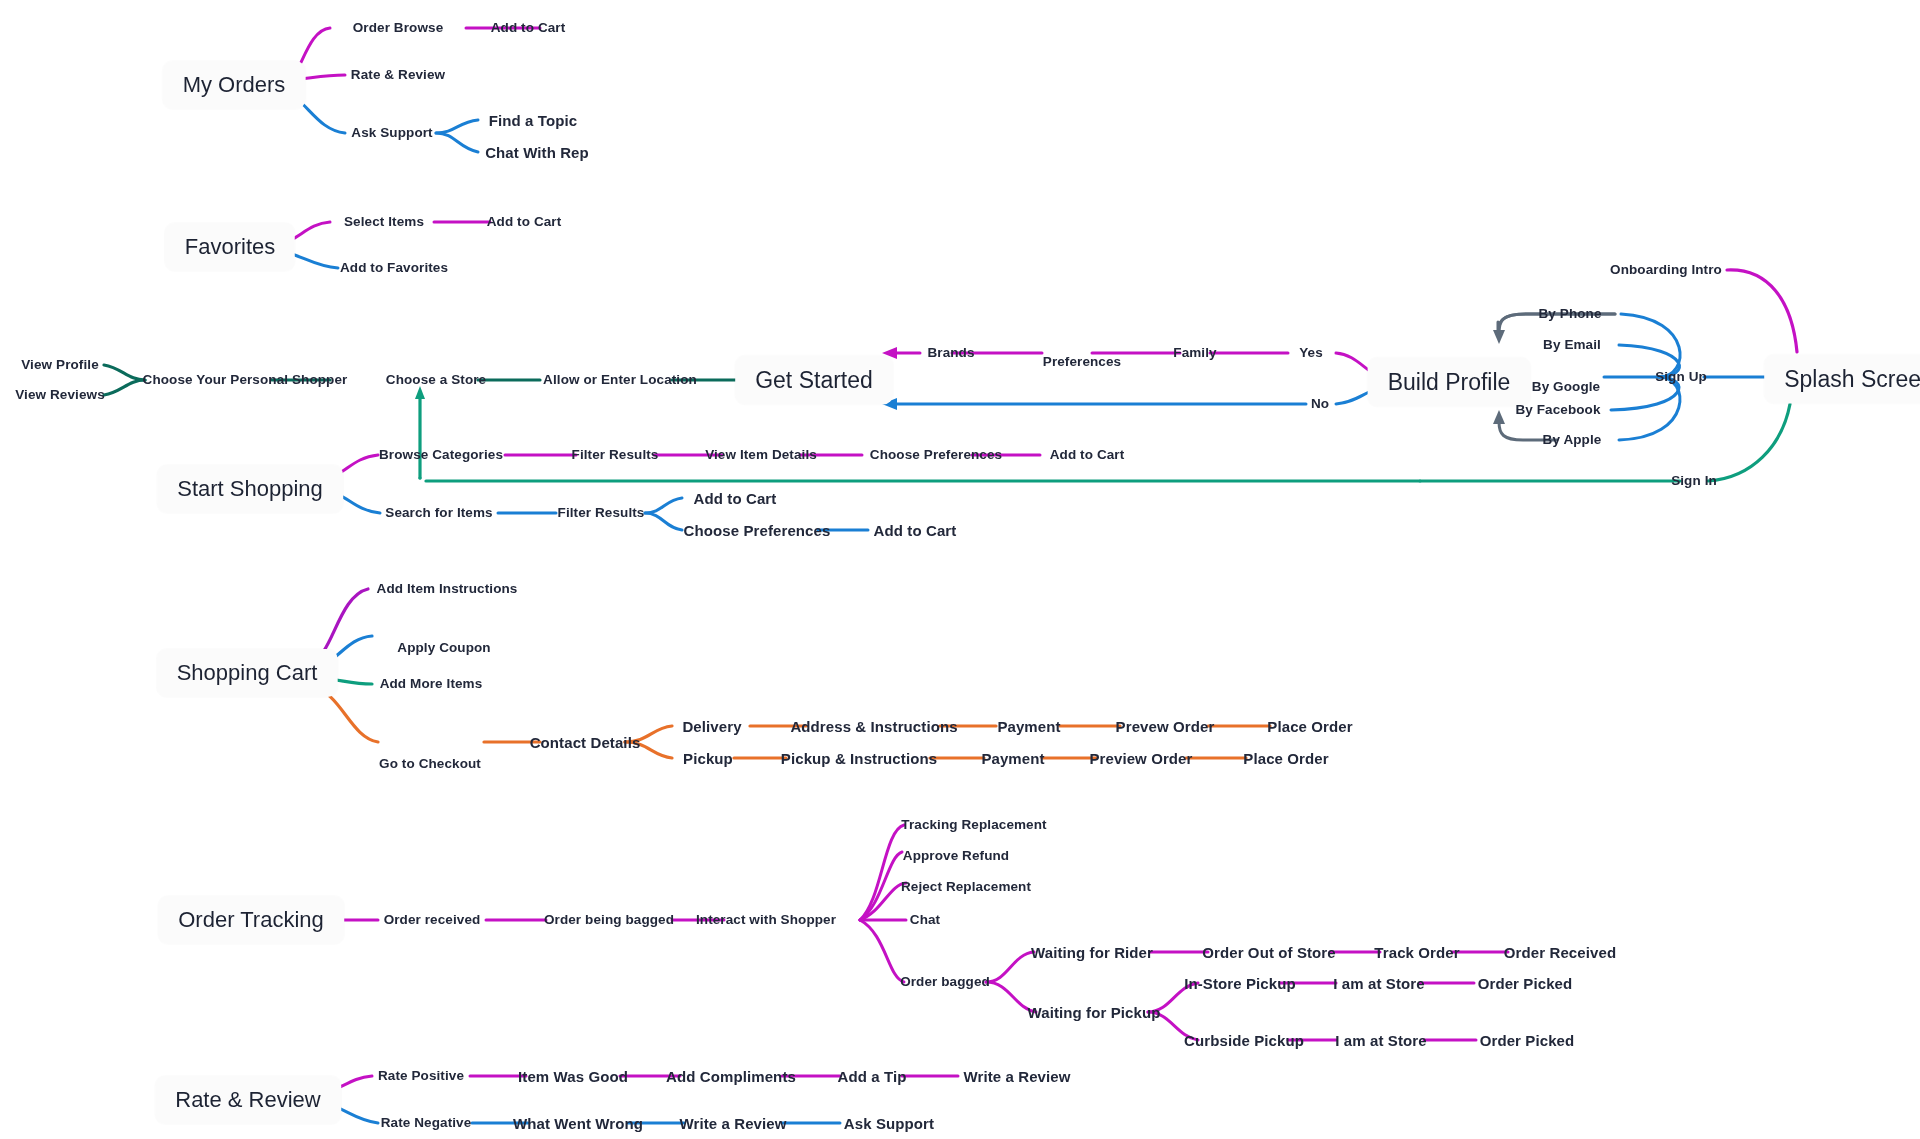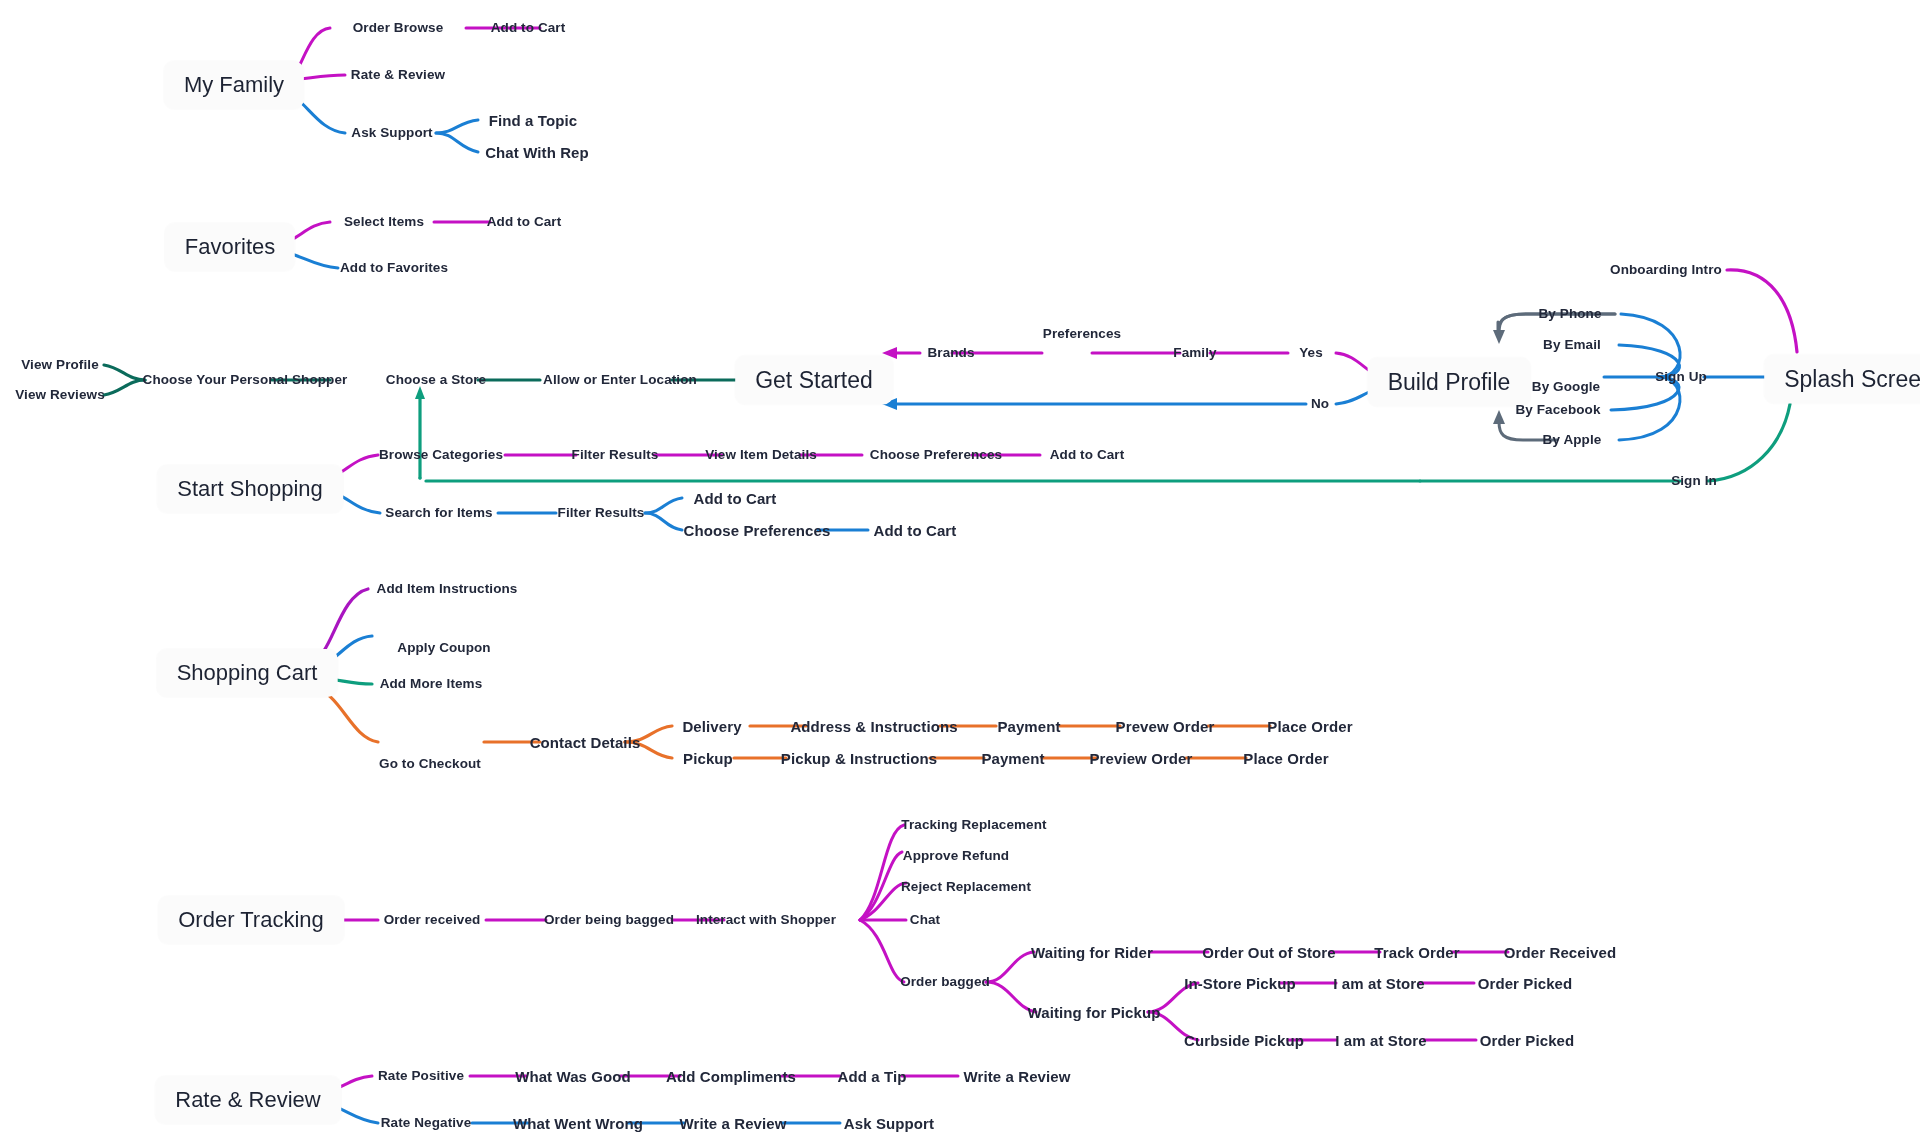--- a/index.html
+++ b/index.html
@@ -137,21 +137,21 @@
     <path class="edge" d="M470,1076 L526,1076" stroke="#c411c4" stroke-width="3"></path>
     <path class="edge" d="M620,1076 L680,1076" stroke="#c411c4" stroke-width="3"></path>
     <path class="edge" d="M782,1076 L840,1076" stroke="#c411c4" stroke-width="3"></path>
     <path class="edge" d="M902,1076 L958,1076" stroke="#c411c4" stroke-width="3"></path>
     <path class="edge" d="M320,1104 C342,1104 352,1120 378,1123" stroke="#1a7fd4" stroke-width="3"></path>
     <path class="edge" d="M472,1123 L528,1123" stroke="#1a7fd4" stroke-width="3"></path>
     <path class="edge" d="M628,1123 L684,1123" stroke="#1a7fd4" stroke-width="3"></path>
     <path class="edge" d="M782,1123 L840,1123" stroke="#1a7fd4" stroke-width="3"></path>
   </svg>
 
-  <div class="node root" style="left:234px;top:85px;">My Family</div>
+  <div class="node root" style="left:234px;top:85px;">My Orders</div>
   <div class="node lbl" style="left:398px;top:28px;">Order Browse</div>
   <div class="node lbl" style="left:528px;top:28px;">Add to Cart</div>
   <div class="node lbl" style="left:398px;top:75px;">Rate &amp; Review</div>
   <div class="node lbl" style="left:392px;top:133px;">Ask Support</div>
   <div class="node lbl sm" style="left:533px;top:120px;">Find a Topic</div>
   <div class="node lbl sm" style="left:537px;top:152px;">Chat With Rep</div>
 
   <div class="node root" style="left:230px;top:247px;">Favorites</div>
   <div class="node lbl" style="left:384px;top:222px;text-align:center;">Select Items</div>
   <div class="node lbl" style="left:524px;top:222px;">Add to Cart</div>
@@ -161,21 +161,21 @@
   <div class="node lbl" style="left:620px;top:380px;">Allow or Enter Location</div>
   <div class="node lbl" style="left:436px;top:380px;">Choose a Store</div>
   <div class="node lbl" style="left:245px;top:380px;">Choose Your Personal Shopper</div>
   <div class="node lbl" style="left:60px;top:365px;">View Profile</div>
   <div class="node lbl" style="left:60px;top:395px;">View Reviews</div>
 
   <div class="node root lg" style="left:1449px;top:382px;">Build Profile</div>
   <div class="node lbl" style="left:1311px;top:353px;">Yes</div>
   <div class="node lbl" style="left:1320px;top:404px;">No</div>
   <div class="node lbl" style="left:1195px;top:353px;">Family</div>
-  <div class="node lbl" style="left:1082px;top:334px;">Preferences</div>
+  <div class="node lbl" style="left:1082px;top:362px;">Preferences</div>
   <div class="node lbl" style="left:951px;top:353px;">Brands</div>
 
   <div class="node lbl" style="left:1666px;top:270px;">Onboarding Intro</div>
   <div class="node lbl" style="left:1570px;top:314px;">By Phone</div>
   <div class="node lbl" style="left:1572px;top:345px;">By Email</div>
   <div class="node lbl" style="left:1566px;top:377px;margin-top:10px;">By Google</div>
   <div class="node lbl" style="left:1558px;top:410px;">By Facebook</div>
   <div class="node lbl" style="left:1572px;top:440px;">By Apple</div>
   <div class="node lbl" style="left:1681px;top:377px;">Sign Up</div>
   <div class="node lbl" style="left:1694px;top:481px;">Sign In</div>
@@ -226,21 +226,21 @@
   <div class="node lbl sm" style="left:1094px;top:1012px;">Waiting for Pickup</div>
   <div class="node lbl sm" style="left:1240px;top:983px;">In-Store Pickup</div>
   <div class="node lbl sm" style="left:1379px;top:983px;">I am at Store</div>
   <div class="node lbl sm" style="left:1525px;top:983px;">Order Picked</div>
   <div class="node lbl sm" style="left:1244px;top:1040px;">Curbside Pickup</div>
   <div class="node lbl sm" style="left:1381px;top:1040px;">I am at Store</div>
   <div class="node lbl sm" style="left:1527px;top:1040px;">Order Picked</div>
 
   <div class="node root" style="left:248px;top:1100px;">Rate &amp; Review</div>
   <div class="node lbl" style="left:421px;top:1076px;">Rate Positive</div>
-  <div class="node lbl sm" style="left:573px;top:1076px;">What Was Good</div>
+  <div class="node lbl sm" style="left:573px;top:1076px;">Item Was Good</div>
   <div class="node lbl sm" style="left:731px;top:1076px;">Add Compliments</div>
   <div class="node lbl sm" style="left:872px;top:1076px;">Add a Tip</div>
   <div class="node lbl sm" style="left:1017px;top:1076px;">Write a Review</div>
   <div class="node lbl" style="left:426px;top:1123px;">Rate Negative</div>
   <div class="node lbl sm" style="left:578px;top:1123px;">What Went Wrong</div>
   <div class="node lbl sm" style="left:733px;top:1123px;">Write a Review</div>
   <div class="node lbl sm" style="left:889px;top:1123px;">Ask Support</div>
 
 </div>
 

